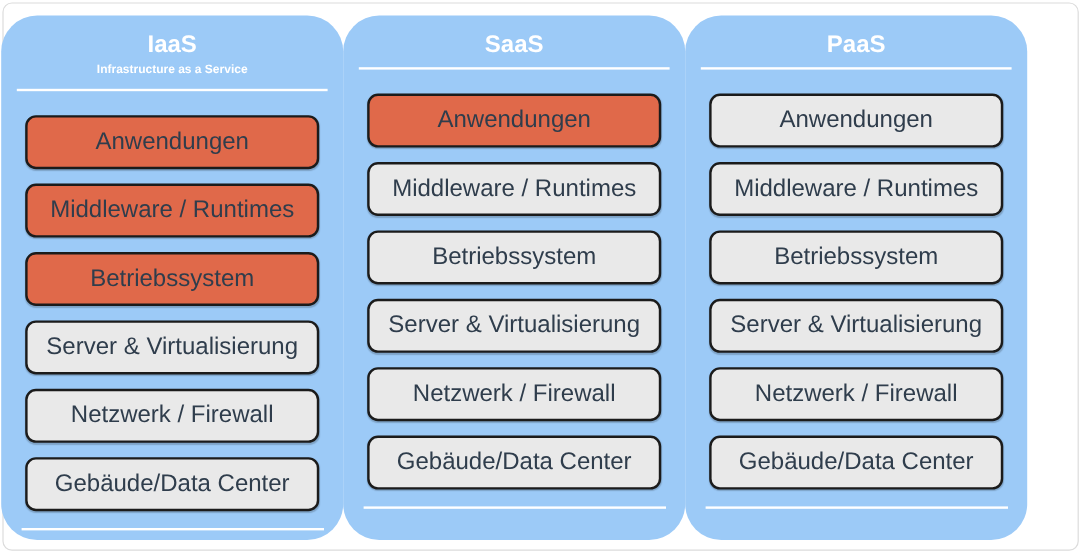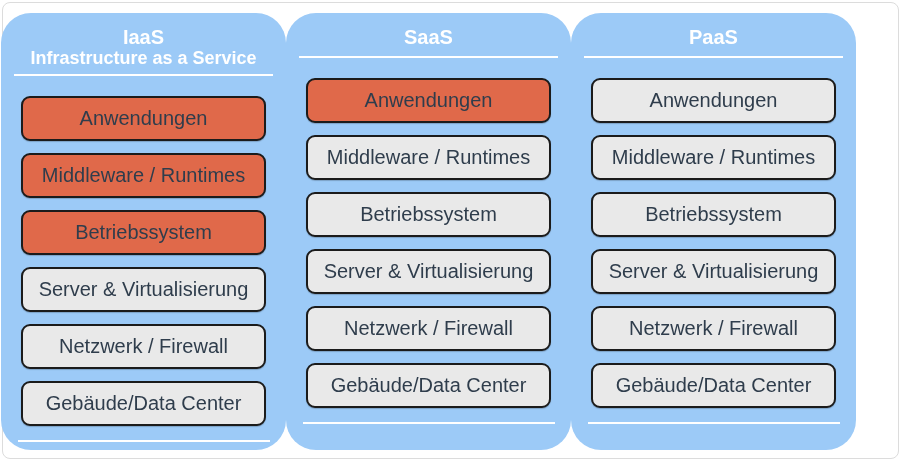--- a/index.html
+++ b/index.html
@@ -48,21 +48,21 @@
   }
   .col-title {
     color: var(--header-text);
     font-size: 20px;
     font-weight: bold;
     line-height: 24px;
     text-align: center;
   }
   .col-subtitle {
     color: var(--header-text);
-    font-size: 18px;
+    font-size: 10px;
     font-weight: bold;
     line-height: 17px;
     text-align: center;
     margin-top: 1px;
   }
   .divider {
     width: 259px;
     height: 2px;
     background: var(--divider);
     margin-top: 7px;

